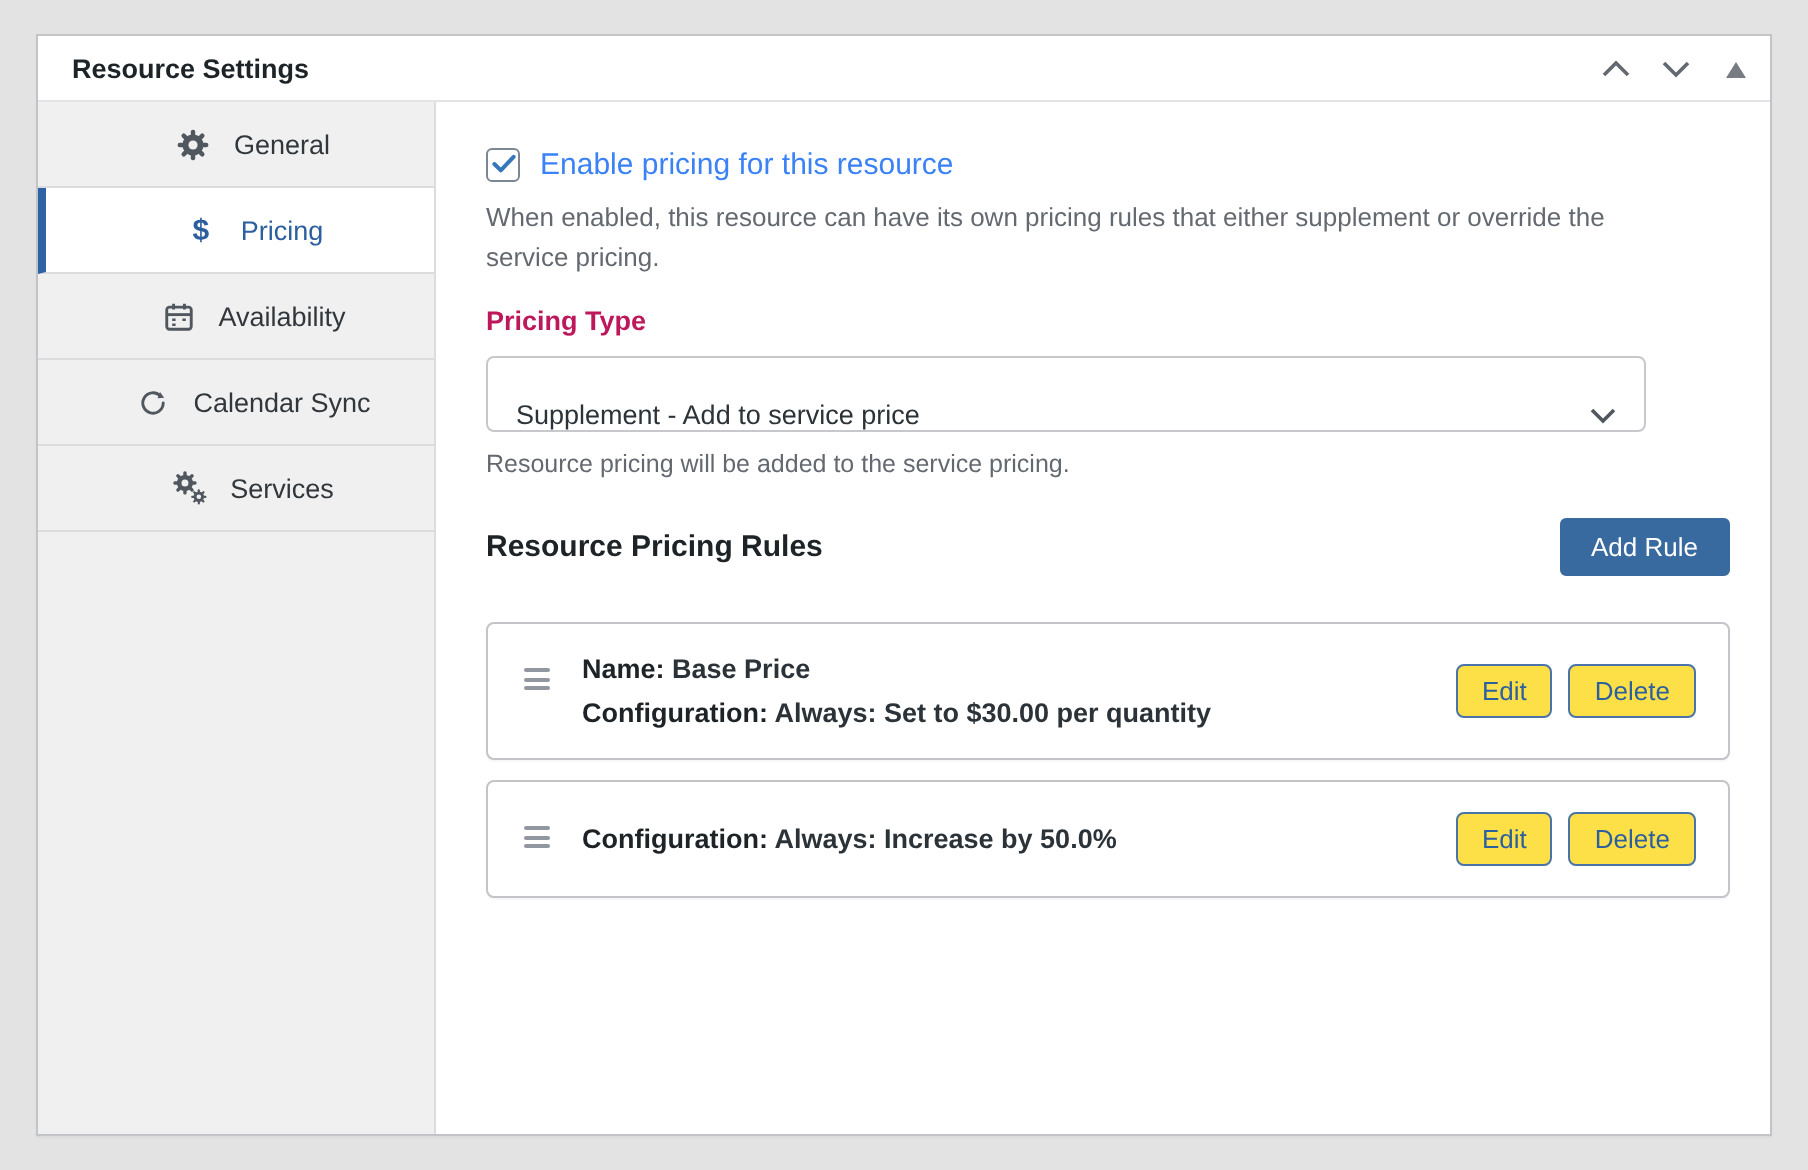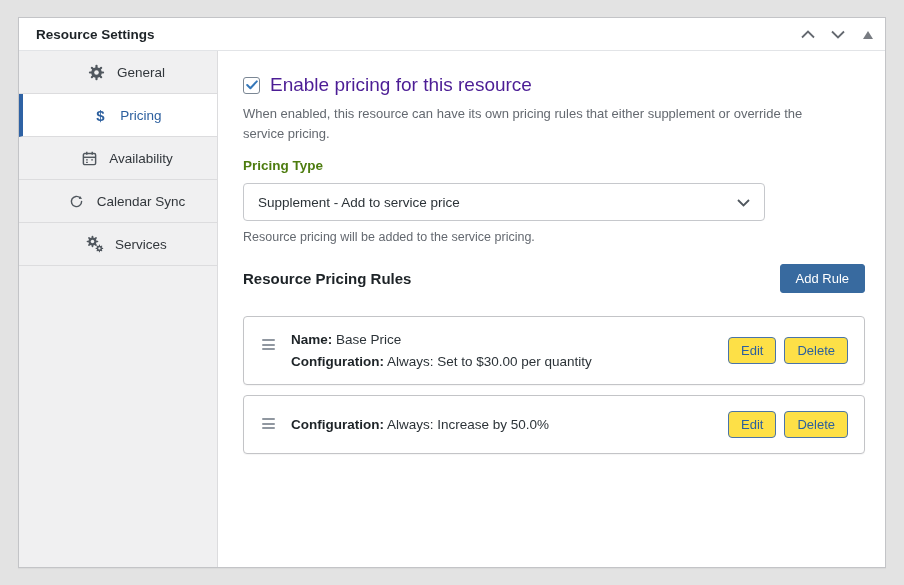--- a/index.html
+++ b/index.html
@@ -57,30 +57,30 @@
   
   .main { flex:1; background:#fff; padding:23px 20px 0 25px; min-width:0; }
   .h2 { font-size:15px; font-weight:bold; color:#1d2327; }
   .section-heading { margin-bottom:38px; }
   .check-row { display:flex; align-items:center; gap:10px; }
   .checkbox {
     width:17px; height:17px; flex:0 0 17px;
     background:#fff; border:1px solid #7b8794; border-radius:3px;
     display:flex; align-items:center; justify-content:center; cursor:pointer;
   }
-  .check-label { font-size:19px; color:#4c1d95; cursor:pointer; }
+  .check-label { font-size:15px; color:#3b82f6; cursor:pointer; }
   .desc {
     margin-top:8px; font-size:13px; line-height:1.5;
     color:#646970; max-width:600px;
   }
-  .field-label { margin-top:15px; font-size:13.5px; font-weight:bold; color:#4d7c0f; }
+  .field-label { margin-top:15px; font-size:13.5px; font-weight:bold; color:#be185d; }
   .select {
-    margin-top:10px; height:38px; width:522px;
+    margin-top:10px; height:38px; width:580px;
     border:1px solid #c6c8cc; border-radius:4px; background:#fff;
-    display:flex; align-items:center; justify-content:space-between;
+    display:flex; align-items:flex-end; justify-content:space-between;
     padding:0 14px; font-size:13.5px; color:#2c3338; cursor:pointer;
   }
   .help { margin-top:9px; font-size:12.5px; color:#646970; }
   .rules-header {
     margin-top:20px; width:622px;
     display:flex; align-items:center; justify-content:space-between;
   }
   .btn-primary {
     background:#386a9f; color:#fff; border:1px solid #386a9f;
     border-radius:3px; font-size:13px; padding:6px 15px; cursor:pointer;
@@ -91,21 +91,21 @@
     border:1px solid #c3c4c7; border-radius:4px; background:#fff;
     box-shadow:0 1px 1px rgba(0,0,0,.04);
     padding:15px 16px; display:flex; gap:14px; align-items:center;
   }
   .drag-handle {
     display:flex; flex-direction:column; gap:2.5px;
     cursor:grab; padding:2px; align-self:flex-start; margin-top:5px;
   }
   .drag-handle span { width:13px; height:2px; background:#9097a0; border-radius:1px; display:block; }
   .rule-text { flex:1; min-width:0; }
-  .rule-line { font-size:13.5px; color:#2c3338; }
+  .rule-line { font-size:13.5px; color:#2c3338;font-weight:bold; }
   .rule-line + .rule-line { margin-top:7px; }
   .rule-line b { color:#1d2327; }
   .rule-actions { display:flex; gap:8px; }
   .btn-outline {
     background:#fde047; color:#2c5f9e; border:1px solid #4a74a8;
     border-radius:4px; font-size:13px; padding:5px 12px; cursor:pointer;
     font-family:inherit;
   }
 </style>
 </head>

